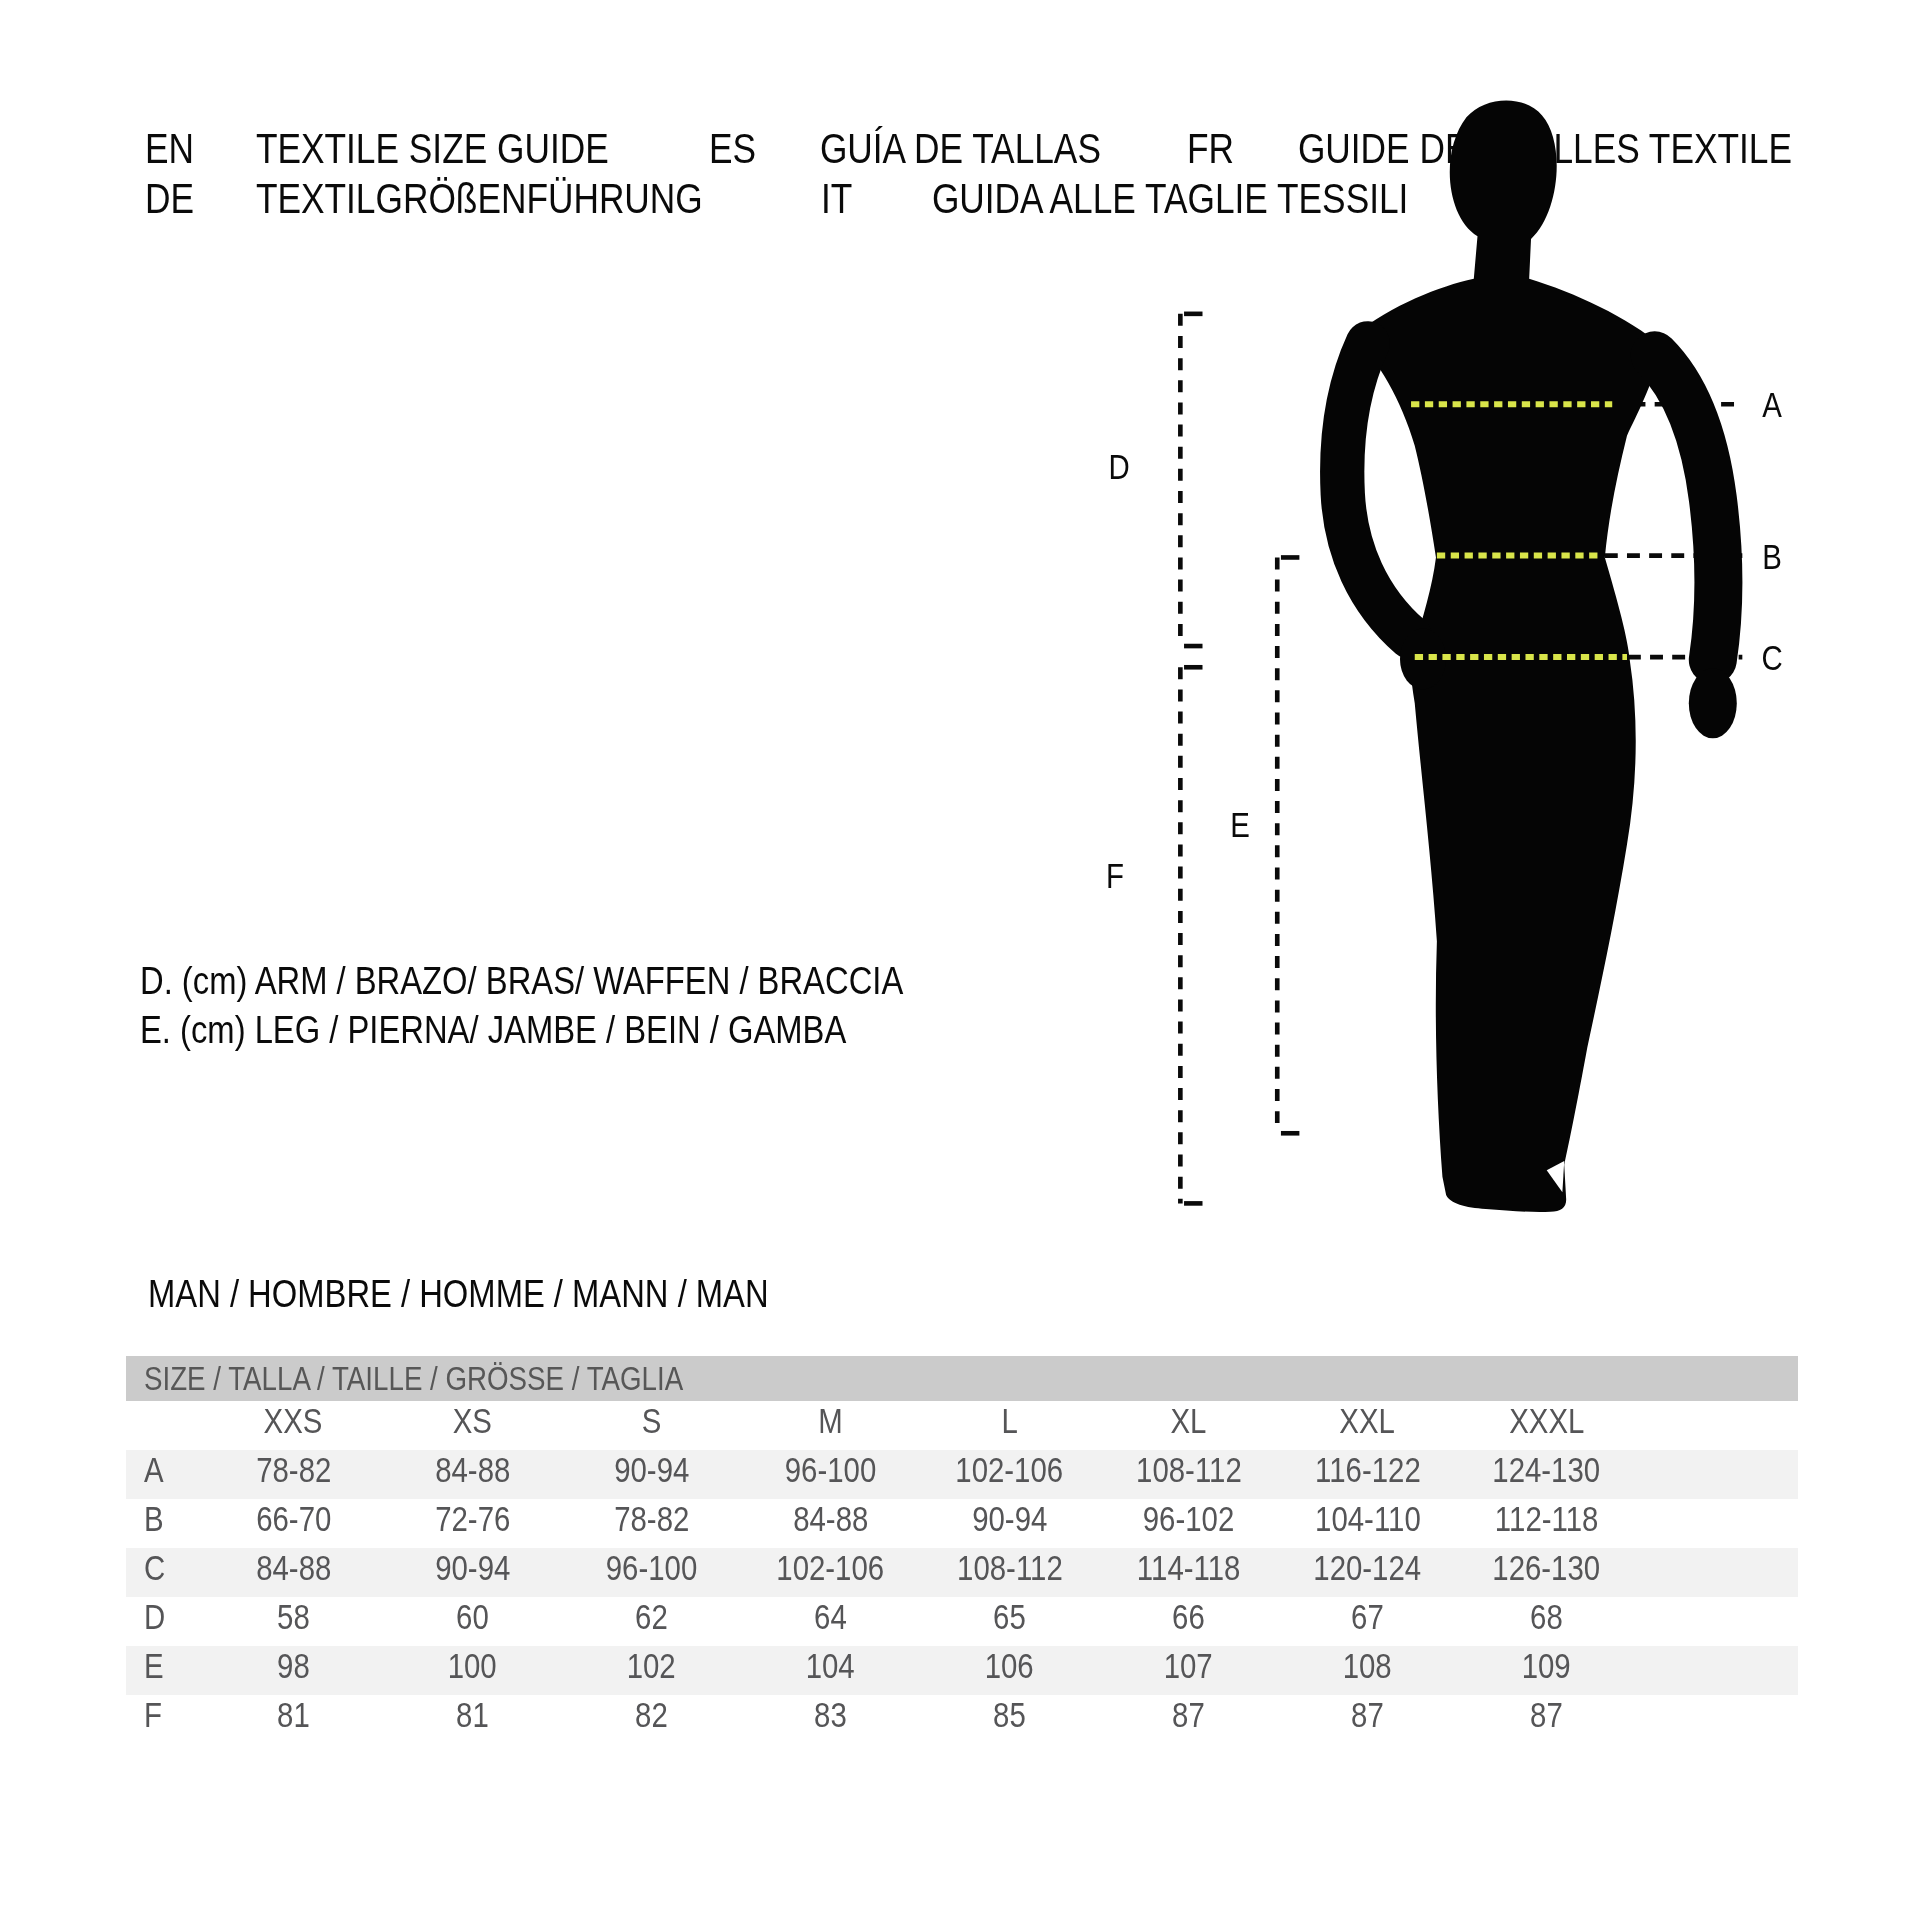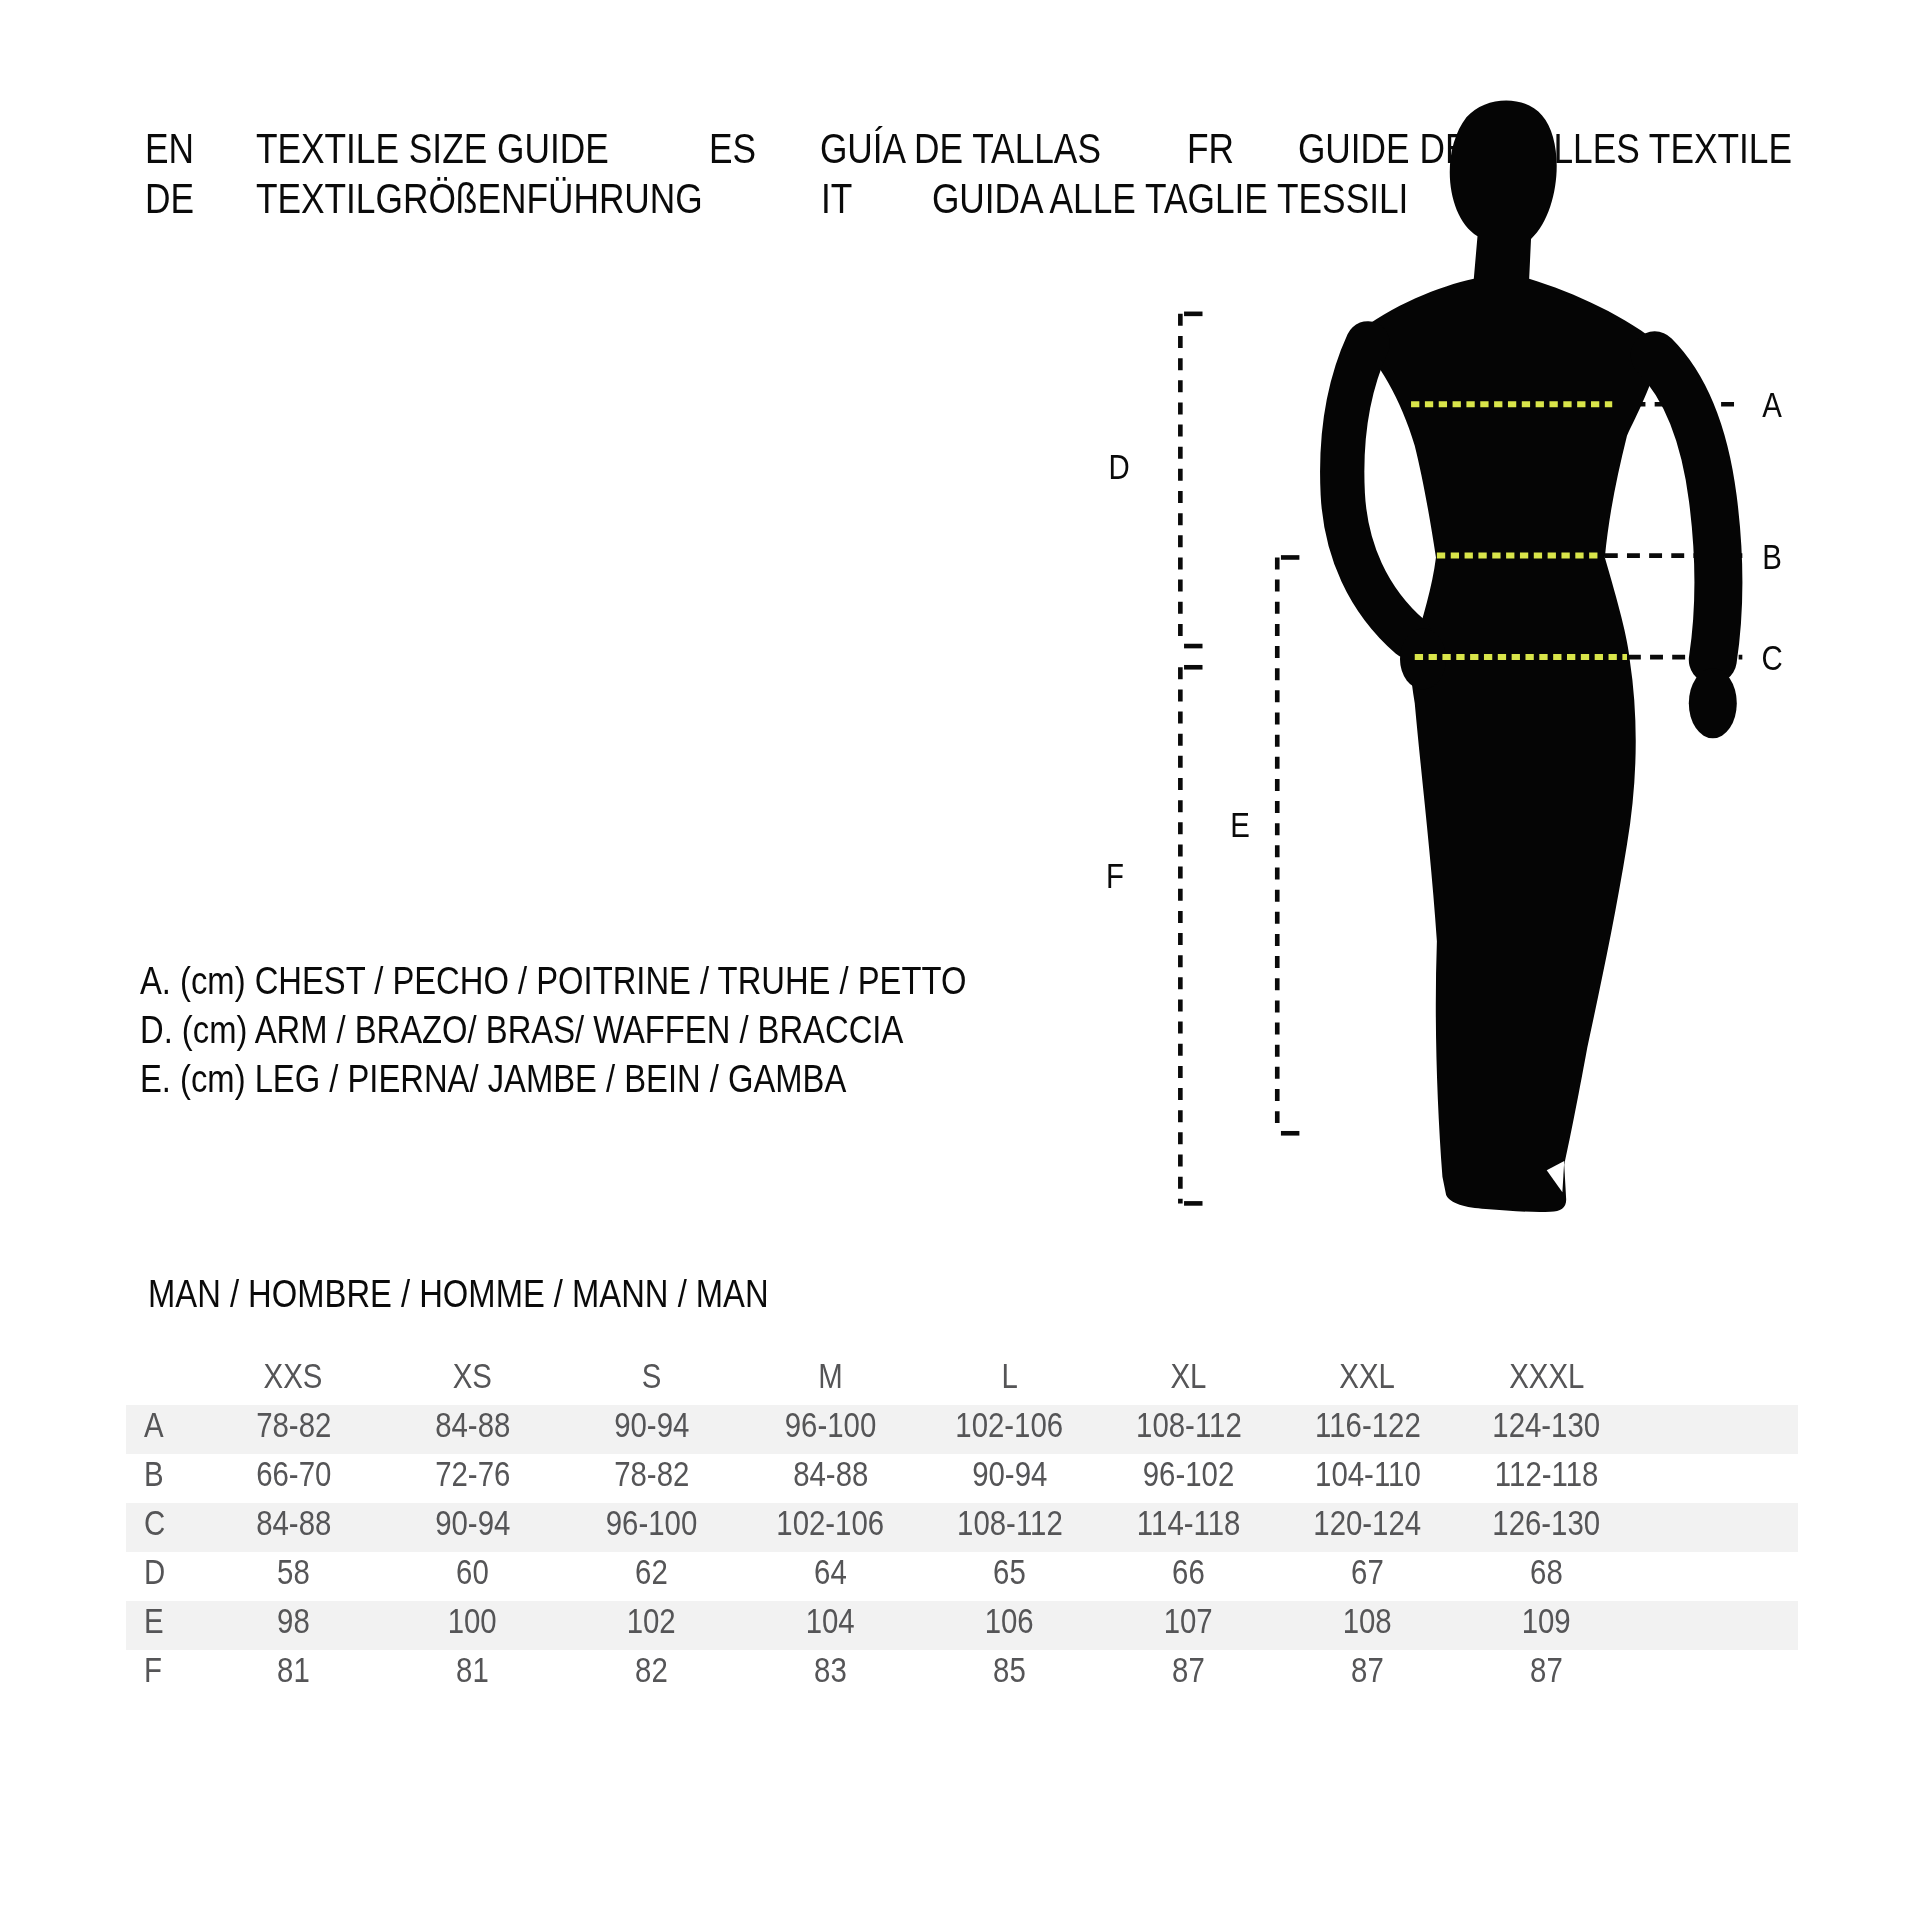--- a/index.html
+++ b/index.html
@@ -124,33 +124,33 @@
 
 <div class="figlabel" style="left:1772px;top:404px">A</div>
 <div class="figlabel" style="left:1772px;top:556px">B</div>
 <div class="figlabel" style="left:1772px;top:657px">C</div>
 <div class="figlabel" style="left:1119px;top:466px">D</div>
 <div class="figlabel" style="left:1240px;top:824px">E</div>
 <div class="figlabel" style="left:1115px;top:875px">F</div>
 
 <div class="legend">
 
-    <div class="legend-row"><span class="cond">A. (cm) CHEST / PECHO / POITRINE / TRUHE / PETTO</span></div>
 
 
 
     <div class="legend-row"><span class="cond">D. (cm) ARM / BRAZO/ BRAS/ WAFFEN / BRACCIA</span></div>
 
     <div class="legend-row"><span class="cond">E. (cm) LEG / PIERNA/ JAMBE / BEIN / GAMBA</span></div>
 
   </div>
 
 <div class="gender"><span class="cond">MAN / HOMBRE / HOMME / MANN / MAN</span></div>
 
 <div class="sizetable">
+  <div class="tbar"><span class="cond">SIZE / TALLA / TAILLE / GRÖSSE / TAGLIA</span></div>
 
   <div class="tr">
     <div class="td lbl"></div>
 
       <div class="td">
         <span class="condC">XXS</span>
       </div>
 
       <div class="td">
         <span class="condC">XS</span>

